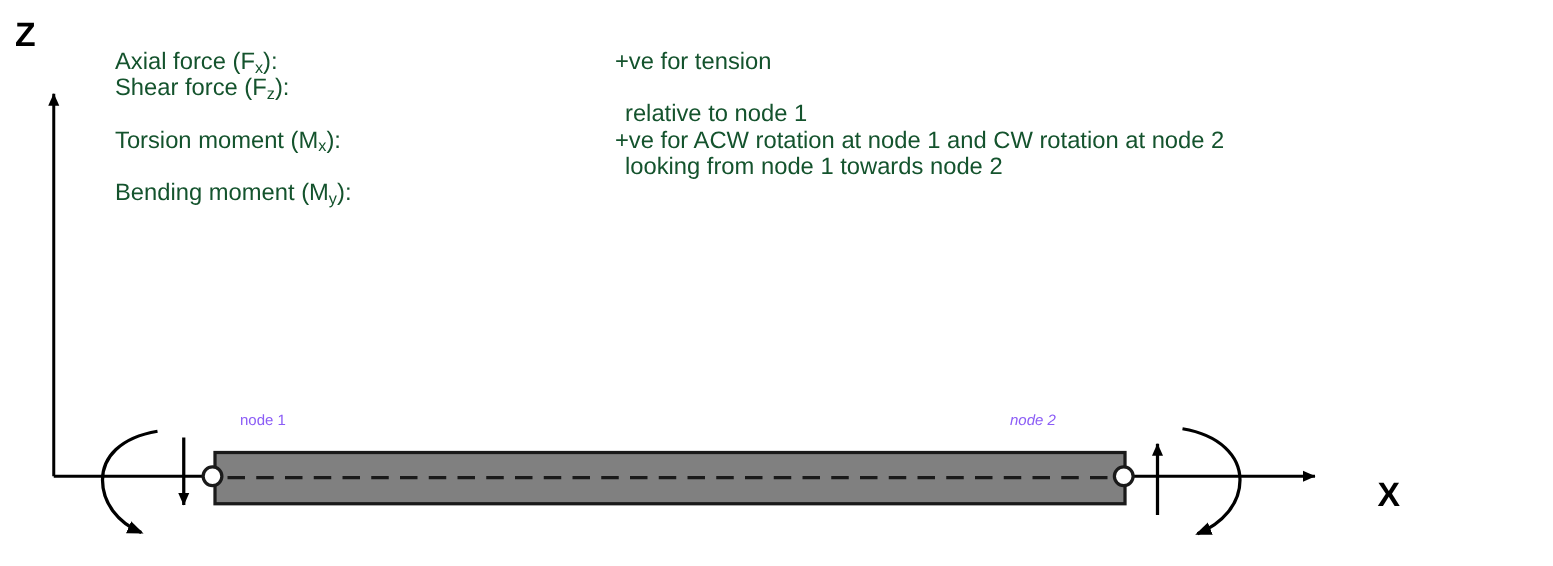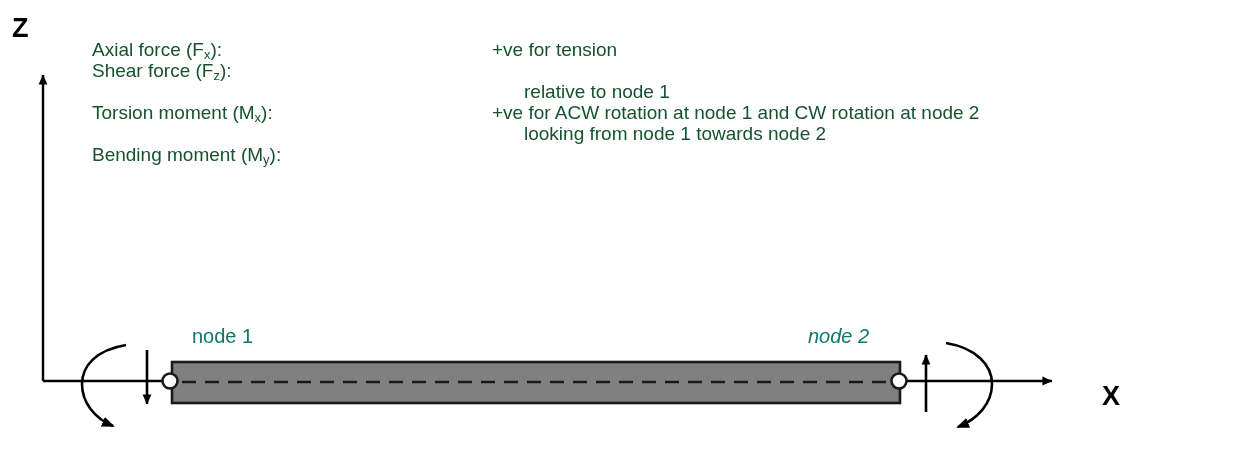--- a/index.html
+++ b/index.html
@@ -30,35 +30,35 @@
   }
   .axis-label{
     position:absolute;
     font-size:27px;
     font-weight:bold;
     color:#000000;
     line-height:28px;
   }
   .node-label{
     position:absolute;
-    font-size:20px;
+    font-size:12px;
     line-height:17px;
-    color:#0f766e;
+    color:#8b5cf6;
     white-space:pre;
   }
   .sub{
     font-size:13px;
     vertical-align:baseline;
     position:relative;
     top:3px;
   }
   
   .lbl-col{ left:92px; }
   .val-col{ left:492px; }
-  .indent{ left:524px; }
+  .indent{ left:500px; }
 </style>
 </head>
 <body>
 
 <div id="root">
 
   <svg id="vec" viewBox="0 0 1242 453">
     <defs>
       <marker id="arrowFill" markerWidth="12" markerHeight="12" refX="9.6" refY="5" orient="auto" markerUnits="userSpaceOnUse">
         <path d="M0,0.6 L10,5 L0,9.4 z" fill="#000000"></path>

